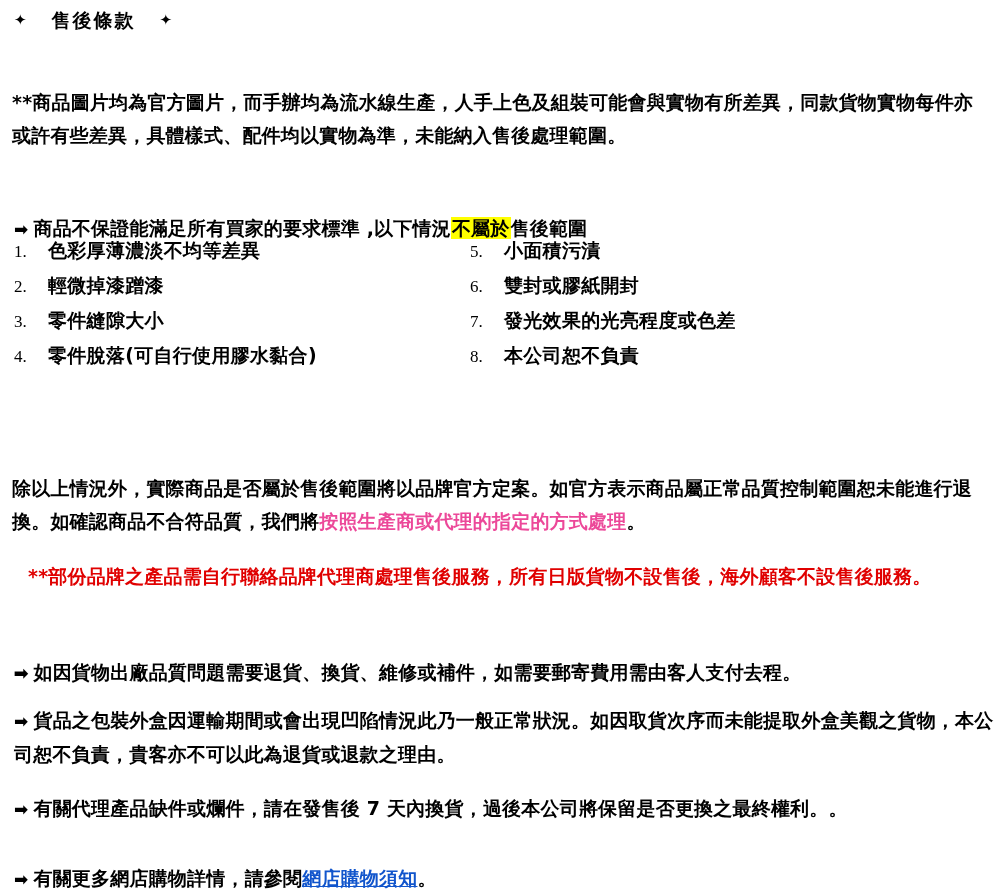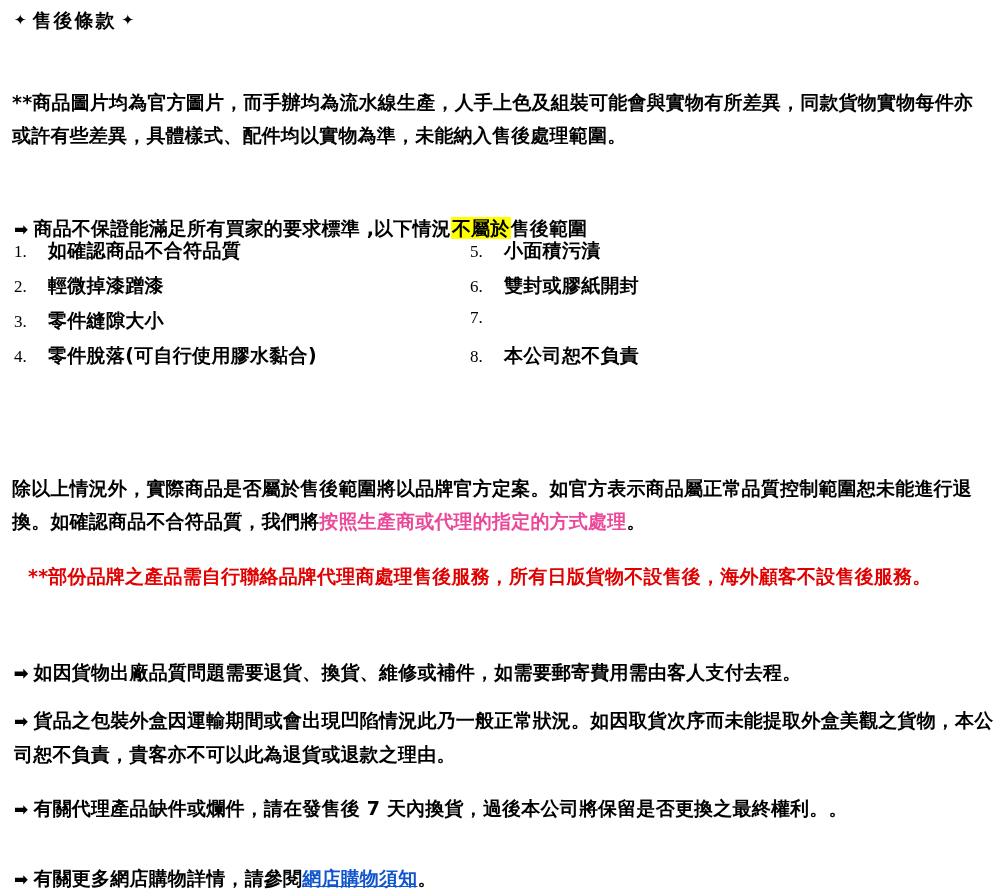--- a/index.html
+++ b/index.html
@@ -28,21 +28,21 @@
     font-size: 19px;
     font-weight: bold;
     letter-spacing: 1px;
     white-space: nowrap;
   }
   .title .star {
     font-size: 15px;
     vertical-align: 2px;
   }
   .title .title-text {
-    margin: 0 5px;
+    margin: 0 24px;
     letter-spacing: 2px;
     font-family: Liberation Mono, monospace;
   }
 
   .para {
     position: absolute;
     font-size: 19px;
     line-height: 33px;
     font-weight: bold;
     letter-spacing: 0.2px;
@@ -140,21 +140,21 @@
   <div class="para p-disclaimer">**商品圖片均為官方圖片，而手辦均為流水線生產，人手上色及組裝可能會與實物有所差異，同款貨物實物每件亦或許有些差異，具體樣式、配件均以實物為準，未能納入售後處理範圍。</div>
 
   <div class="para p-arrow1">
     <span class="arrow">➡</span><span>商品不保證能滿足所有買家的要求標準 ,以下情況</span><span class="hl-yellow">不屬於</span><span>售後範圍</span>
   </div>
 
   <div class="list-wrap">
     <div class="list-col col-left">
       <div class="li">
         <span class="num">1.</span>
-        <span class="txt">如確認商品不合符品質</span>
+        <span class="txt">色彩厚薄濃淡不均等差異</span>
       </div>
       <div class="li">
         <span class="num">2.</span>
         <span class="txt">輕微掉漆蹭漆</span>
       </div>
       <div class="li">
         <span class="num">3.</span>
         <span class="txt">零件縫隙大小</span>
       </div>
       <div class="li">
@@ -166,20 +166,21 @@
       <div class="li">
         <span class="num">5.</span>
         <span class="txt">小面積污漬</span>
       </div>
       <div class="li">
         <span class="num">6.</span>
         <span class="txt">雙封或膠紙開封</span>
       </div>
       <div class="li">
         <span class="num">7.</span>
+        <span class="txt">發光效果的光亮程度或色差</span>
       </div>
       <div class="li">
         <span class="num">8.</span>
         <span class="txt">本公司恕不負責</span>
       </div>
     </div>
   </div>
 
   <div class="para p-general">
     <span>除以上情況外，實際商品是否屬於售後範圍將以品牌官方定案。如官方表示商品屬正常品質控制範圍恕未能進行退換。如確認商品不合符品質，我們將</span><span class="grey">按照生產商或代理的指定的方式處理</span><span>。</span>

